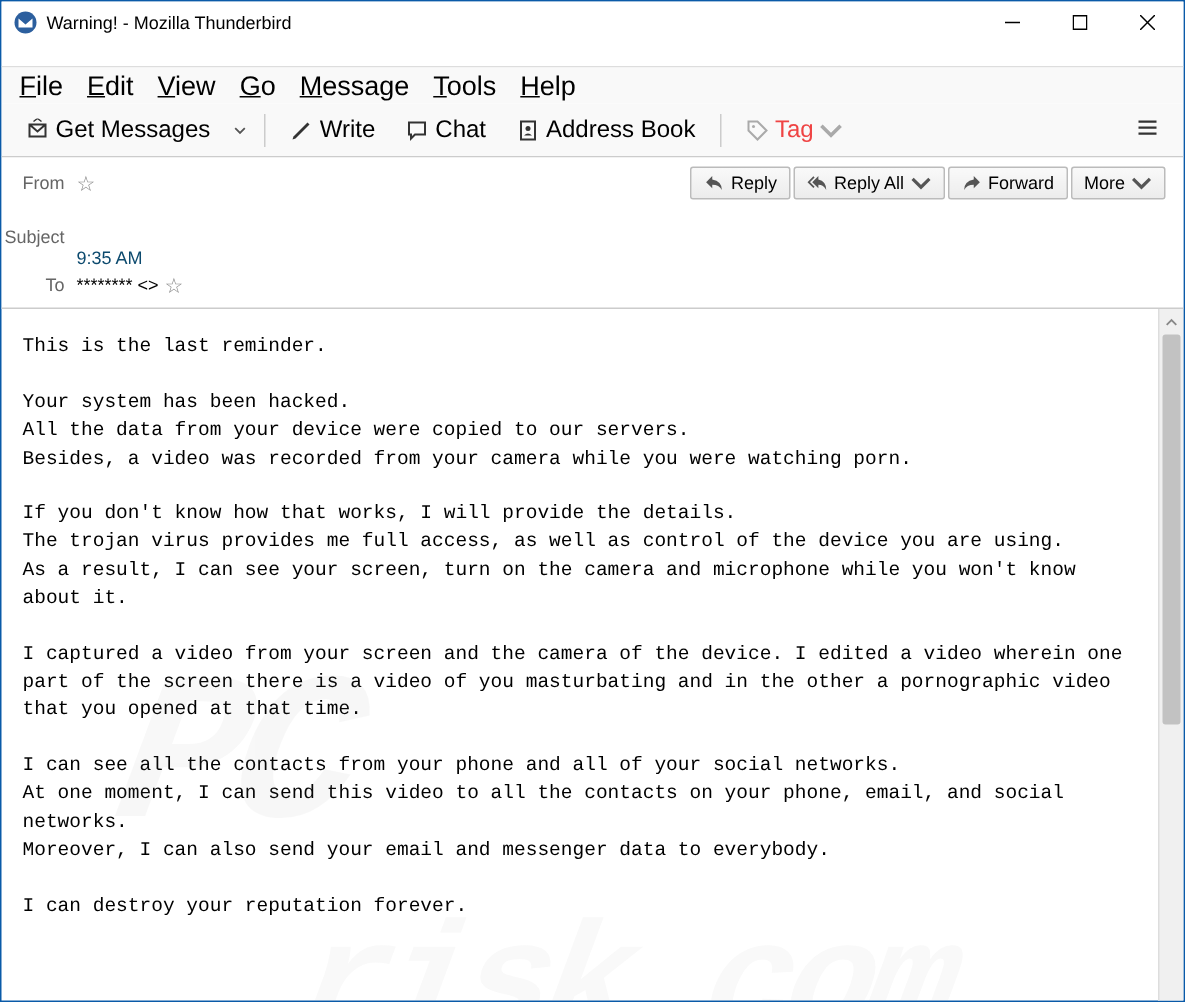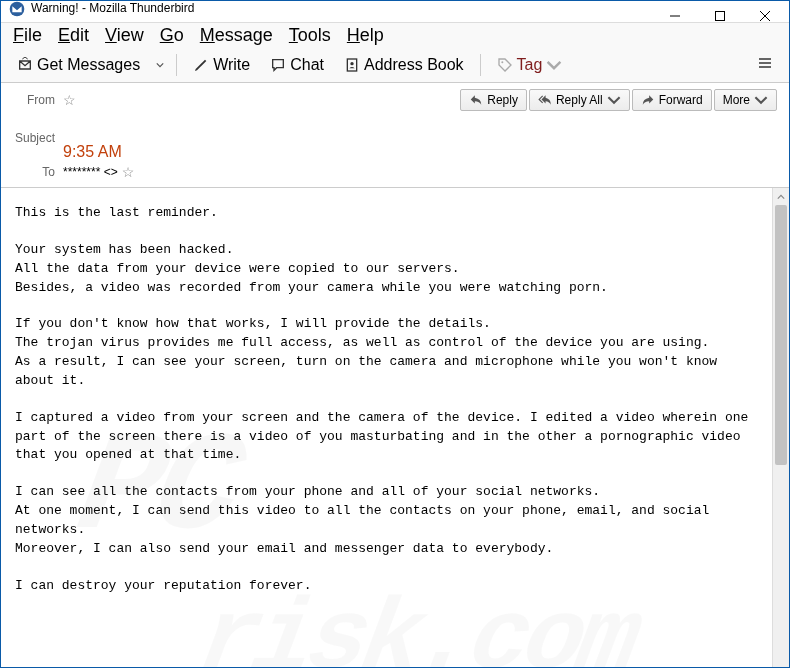--- a/index.html
+++ b/index.html
@@ -1,45 +1,45 @@
 <!DOCTYPE html>
 <html><head>
   <meta charset="utf-8">
   <style>
     * { margin: 0; padding: 0; box-sizing: border-box; }
     body { font-family: "Segoe UI", Tahoma, sans-serif; font-size: 12px; background: #fff; width: 790px; height: 668px; overflow: hidden; position: relative; border: 1px solid #0a5aa8; }
     
-    .titlebar { height: 22px; background: #fff; display: flex; align-items: flex-start; padding: 0 2px 16px 8px; border-bottom: 1px solid #ddd; }
+    .titlebar { height: 44px; background: #fff; display: flex; align-items: center; padding: 0 2px 16px 8px; border-bottom: 1px solid #ddd; }
     .titlebar-icon { width: 16px; height: 16px; margin-right: 6px; }
     .titlebar-title { flex: 1; font-size: 12px; color: #000; }
     .win-controls { display: flex; }
     .win-btn { width: 45px; height: 29px; display: flex; align-items: center; justify-content: center; cursor: pointer; }
     .win-btn svg { width: 10px; height: 10px; }
     
     .menubar { height: 24px; display: flex; align-items: center; padding: 0 4px; background: #f9f9f9; }
     .menu-item { padding: 2px 8px; cursor: pointer; font-size: 18px; }
     .menu-u { text-decoration: underline; }
     
     .toolbar { height: 36px; display: flex; align-items: center; padding: 0 8px; border-bottom: 1px solid #ccc; background: #f9f9f9; gap: 4px; }
     .tb-btn { display: flex; align-items: center; gap: 4px; padding: 4px 8px; cursor: pointer; border-radius: 2px; font-size: 16px; }
     .tb-btn svg { width: 16px; height: 16px; }
     .tb-sep { width: 1px; height: 22px; background: #ccc; margin: 0 4px; }
     .tb-caret { padding: 4px; cursor: pointer; }
     .tb-spacer { flex: 1; }
     .hamburger { padding: 4px 8px; cursor: pointer; }
     
-    .header-area { background: #fff; border-bottom: 1px solid #ccc; padding: 6px 12px 4px 12px; }
+    .header-area { background: #fff; border-bottom: 1px solid #ccc; padding: 6px 12px 4px 0; }
     .header-row { display: flex; align-items: center; min-height: 22px; }
     .header-label { width: 50px; text-align: right; color: #666; font-size: 12px; padding-right: 8px; }
     .header-value { flex: 1; font-size: 12px; display: flex; align-items: center; gap: 4px; }
     .subject-bold { font-weight: bold; font-size: 13px; }
     .action-row { display: flex; justify-content: center; gap: 2px; margin-bottom: 4px; }
     .act-btn { display: flex; align-items: center; gap: 4px; padding: 3px 8px; border: 1px solid #bbb; background: linear-gradient(#f9f9f9, #ececec); cursor: pointer; font-size: 12px; border-radius: 2px; }
     .act-btn svg { width: 14px; height: 14px; }
-    .time-col { color: #c2410c; font-size: 16px; white-space: nowrap; margin-top: 28px; }
+    .time-col { color: #0c4a6e; font-size: 12px; white-space: nowrap; margin-top: 28px; }
     .header-top { display: flex; }
     .header-left { flex: 1; }
     
     .body-container { display: flex; height: 498px; }
     .body-content { flex: 1; padding: 16px 14px; font-family: "Courier New", monospace; font-size: 13px; line-height: 1.45; color: #000; overflow: hidden; position: relative; }
     .body-content p { margin-bottom: 18px; white-space: pre-wrap; }
     .scrollbar { width: 17px; background: #f0f0f0; position: relative; border-left: 1px solid #ddd; }
     .scroll-arrow { height: 17px; display: flex; align-items: center; justify-content: center; cursor: pointer; }
     .scroll-thumb { position: absolute; top: 17px; left: 2px; right: 2px; height: 260px; background: #c2c2c2; border-radius: 2px; cursor: pointer; }
     
@@ -113,21 +113,21 @@
   </div>
   <div class="tb-btn">
     <svg viewBox="0 0 24 24">
         <rect x="5" y="3" width="14" height="18" fill="none" stroke="#333" stroke-width="2"></rect>
         <circle cx="12" cy="10" r="2.5" fill="#333"></circle>
         <path d="M8 17 Q12 13 16 17" fill="#333"></path>
       </svg>
     <span>Address Book</span>
   </div>
   <div class="tb-sep"></div>
-  <div class="tb-btn" style="color:#7f1d1d;">
+  <div class="tb-btn" style="color:#ef4444;">
     <svg viewBox="0 0 24 24">
         <path d="M3 3 L12 3 L21 12 L12 21 L3 12 Z" fill="none" stroke="#aaa" stroke-width="2"></path>
         <circle cx="8" cy="8" r="1.5" fill="#aaa"></circle>
       </svg>
     <span>Tag</span>
     <svg width="8" height="8" viewBox="0 0 10 10">
         <path d="M1 3 L5 7 L9 3" fill="none" stroke="#aaa" stroke-width="1.5"></path>
       </svg>
   </div>
   <div class="tb-spacer"></div>

